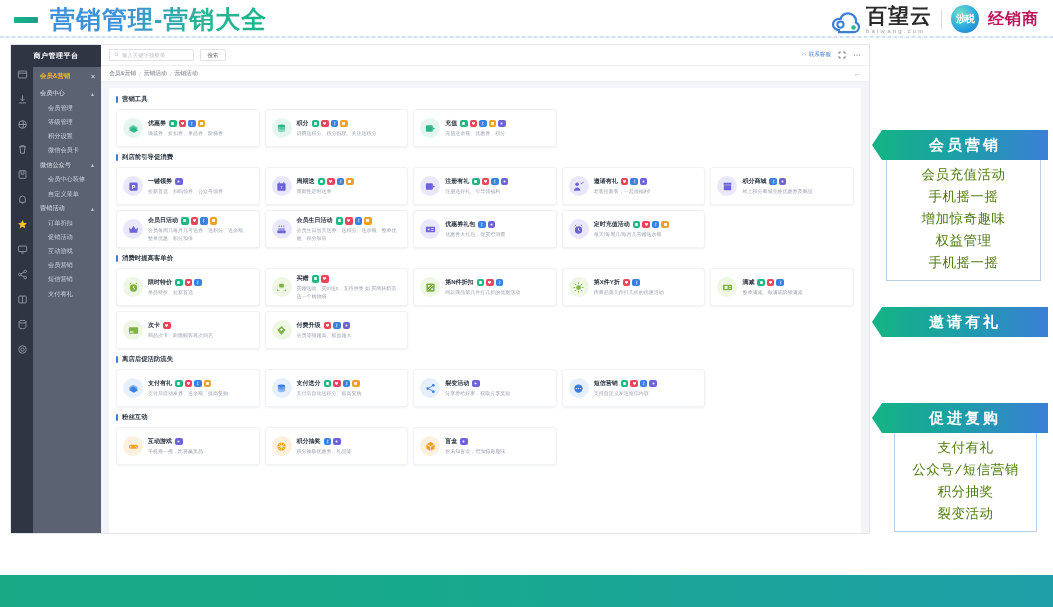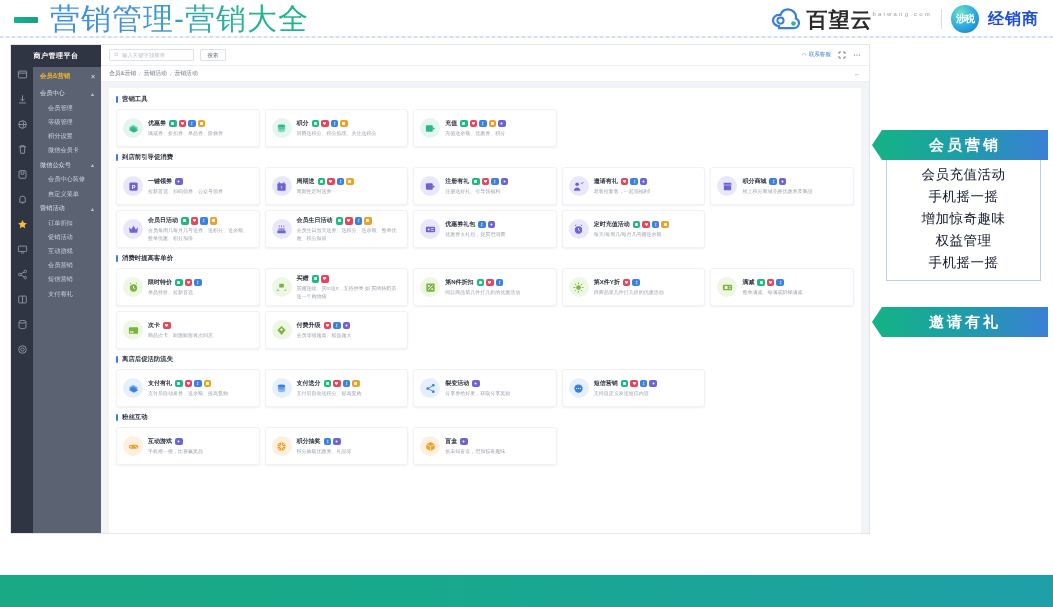--- a/index.html
+++ b/index.html
@@ -18,39 +18,39 @@
     padding: 0 14px;
     background: #ffffff;
     position: relative;
   }
   .topbar-dash {
     width: 24px; height: 6px; border-radius: 1px;
     background: linear-gradient(90deg,#13b38a,#1b9f88);
     margin-right: 12px; margin-top: 2px;
   }
   .topbar-title {
-    font-size: 30px; font-weight: normal; letter-spacing: 1px;
+    font-size: 25px; font-weight: bold; letter-spacing: 1px;
     background: linear-gradient(90deg,#3d8fdc 0%, #3f93d6 35%, #2bb396 70%, #18b48b 100%);
     -webkit-background-clip: text; background-clip: text;
     color: transparent; -webkit-text-fill-color: transparent;
   }
   .topbar-right { margin-left: auto; display: flex; align-items: center; gap: 9px; }
   .logo-cloud { display: flex; align-items: flex-end; gap: 5px; }
   .logo-cloud svg { display: block; }
-  .logo-text-wrap { display: flex; flex-direction: row; line-height: 1; text-align: right; }
+  .logo-text-wrap { display: flex; flex-direction: column; line-height: 1; }
   .logo-cn { font-size: 21px; font-weight: bold; color: #2b2b2b; letter-spacing: 1px; }
   .logo-en { font-size: 6px; color: #9aa0a6; letter-spacing: 2.2px; margin-top: 2px; }
   .logo-sep { width: 1px; height: 20px; background: #d8dde3; }
   .tax-badge {
     width: 28px; height: 28px; border-radius: 50%;
     background: radial-gradient(circle at 35% 30%, #6fe3c6 0%, #2ba7df 55%, #1a74c9 100%);
     display: flex; align-items: center; justify-content: center;
     color: #ffffff; font-size: 10px; font-weight: bold; letter-spacing: -1px;
   }
-  .dealer-text { font-size: 16px; font-weight: bold; color: #1d4ed8; letter-spacing: 1px; }
+  .dealer-text { font-size: 16px; font-weight: bold; color: #be185d; letter-spacing: 1px; }
   .topbar-underline {
     position: absolute; left: 0; right: 0; bottom: 0; height: 2px;
     background: repeating-linear-gradient(90deg,#cfe0f2 0 3px,#eef4fa 3px 6px);
   }
 
   
   .shot {
     position: absolute; left: 10px; top: 44px;
     width: 860px; height: 490px;
     background: #f2f4f7;
@@ -190,21 +190,21 @@
     border-top: 15px solid transparent; border-bottom: 15px solid transparent;
     border-right: 10px solid #15b187;
   }
   .list-box {
     border: 1px solid #b9cfe6; border-top: none;
     background: #ffffff; padding: 6px 0 8px 0;
     display: flex; flex-direction: column; align-items: center; gap: 4px;
     width: 155px; margin-left: 4px;
   }
   .list-box.indent { width: 143px; margin-left: 12px; }
-  .list-item { font-size: 13.5px; color: #0f172a; letter-spacing: .5px; font-family: Liberation Mono, monospace; }
+  .list-item { font-size: 13.5px; color: #4d7c0f; letter-spacing: .5px; font-family: Liberation Mono, monospace; }
 
   .annot-block { margin-bottom: 0; }
   .gap-a { height: 26px; }
   .gap-b { height: 66px; }
 
   
   .bottom {
     position: absolute; left: 0; bottom: 0; width: 100%; height: 36px;
     background: linear-gradient(90deg,#1aa985 0%, #17a98c 40%, #1f9fa8 100%);
     overflow: hidden;
@@ -1235,17 +1235,26 @@
   </div>
 
   <div class="gap-a"></div>
 
   <div class="annot-block">
     <div class="ribbon">邀请有礼</div>
   </div>
 
   <div class="gap-b"></div>
 
+  <div class="annot-block">
+    <div class="ribbon">促进复购</div>
+    <div class="list-box indent">
+      <div class="list-item">支付有礼</div>
+      <div class="list-item">公众号/短信营销</div>
+      <div class="list-item">积分抽奖</div>
+      <div class="list-item">裂变活动</div>
+    </div>
+  </div>
 </div>
 
 <div class="bottom">
   <div class="bottom-cut"></div>
 </div>
 
 </body></html>

